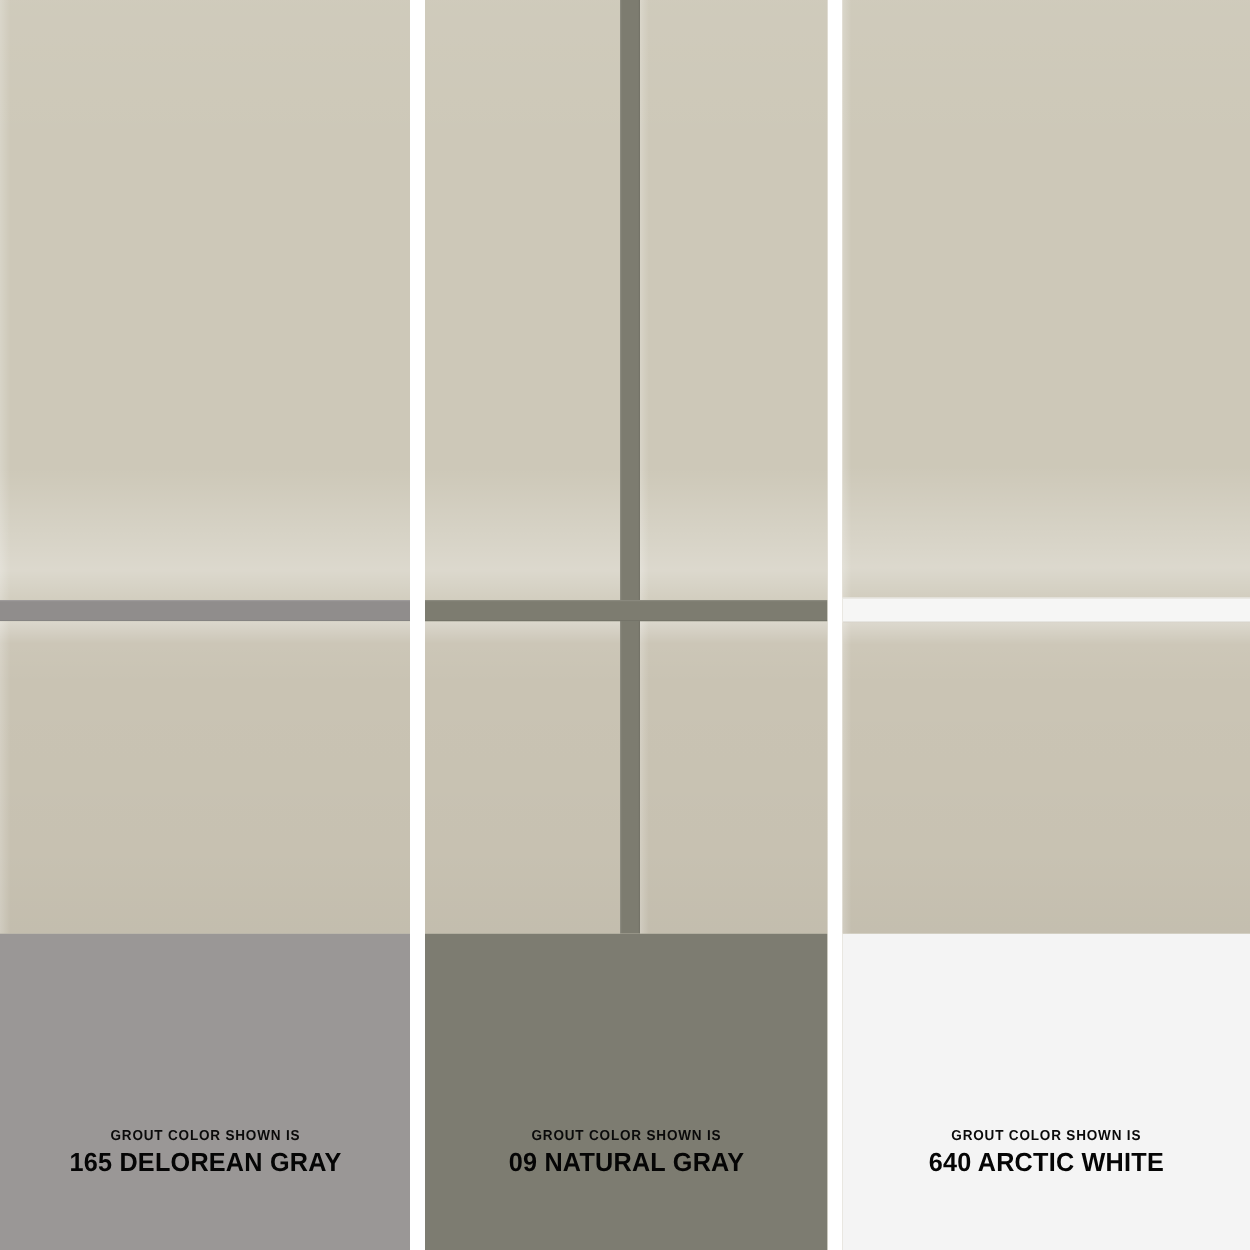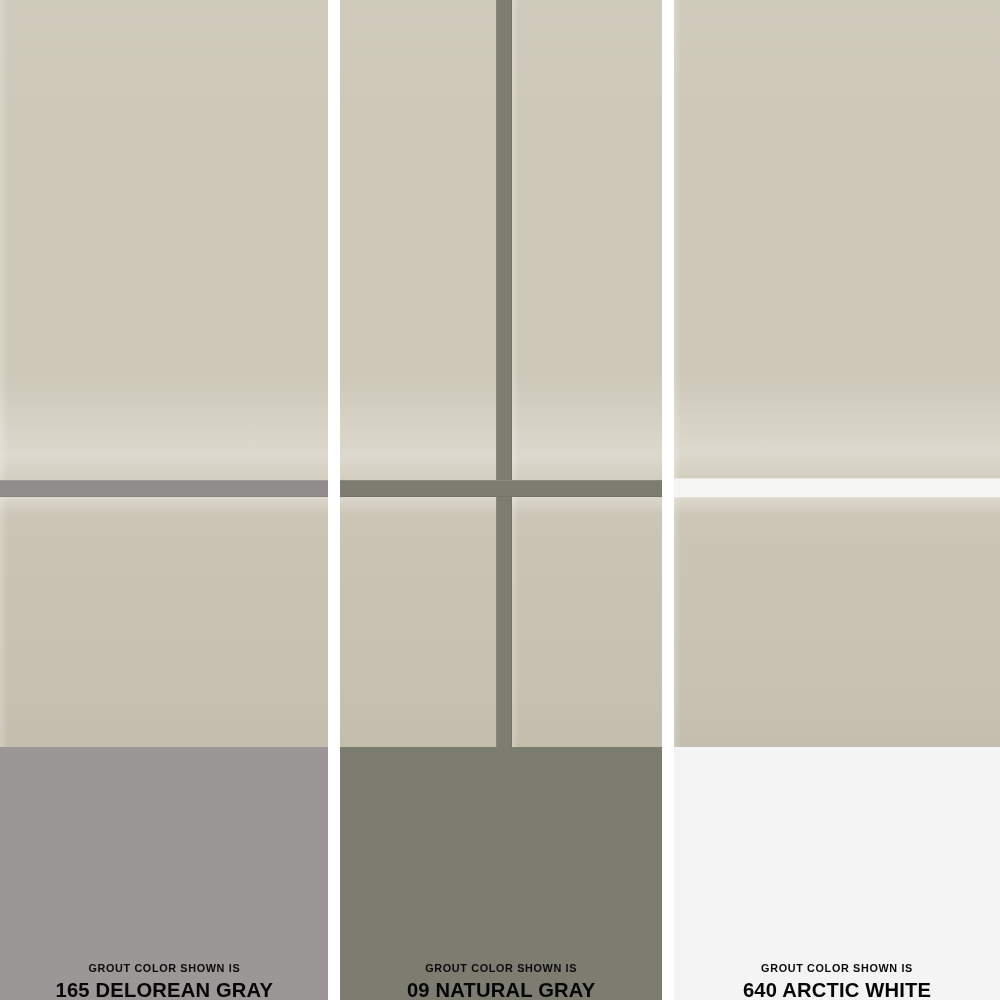--- a/index.html
+++ b/index.html
@@ -91,21 +91,21 @@
   }
 
   
   .band {
     position: absolute;
     left: 0; right: 0; bottom: 0;
     height: 253px;
     display: flex;
     flex-direction: column;
     align-items: center;
-    justify-content: flex-end;
+    justify-content: center;
   }
   .band-inner {
     margin-top: 98px;
     text-align: center;
     line-height: 1;
   }
   .band-line1 {
     display: block;
     font-size: 11.5px;
     font-weight: bold;

